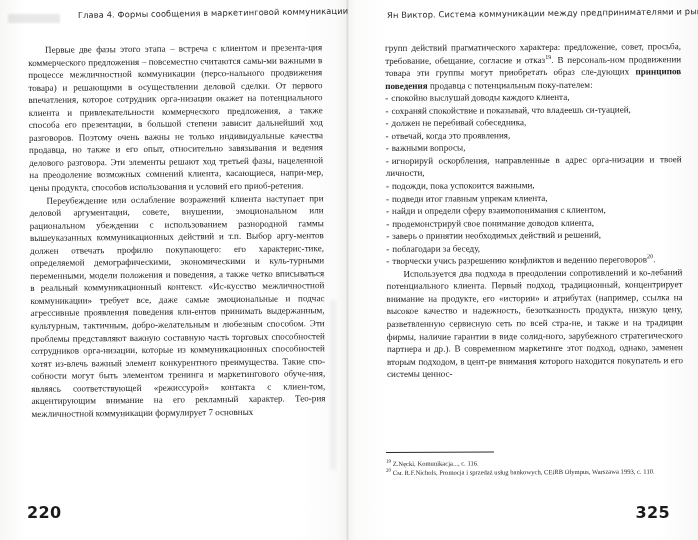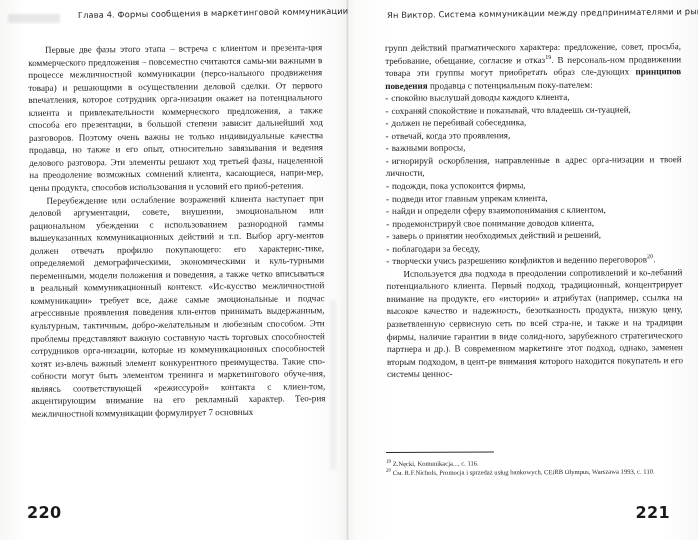--- a/index.html
+++ b/index.html
@@ -182,34 +182,34 @@
 
       <p class="para cont"><span>групп действий прагматического характера: предложение, совет, просьба, требование, обещание, согласие и отказ</span><sup class="fn">19</sup><span>. В персональ-ном продвижении товара эти группы могут приобретать образ сле-дующих </span><b class="bold">принципов поведения</b><span> продавца с потенциальным поку-пателем:</span></p>
 
       <ul class="bullets">
         <li class="ind1"><span class="dash">-</span><span>спокойно выслушай доводы каждого клиента,</span></li>
         <li class="ind1 wrap"><span class="dash">-</span><span>сохраняй спокойствие и показывай, что владеешь си-туацией,</span></li>
         <li class="ind3"><span class="dash">-</span><span>должен не перебивай собеседника,</span></li>
         <li class="ind3"><span class="dash">-</span><span>отвечай, когда это проявления,</span></li>
         <li class="ind3"><span class="dash">-</span><span>важными вопросы,</span></li>
         <li class="ind3 wrap"><span class="dash">-</span><span>игнорируй оскорбления, направленные в адрес орга-низации и твоей личности,</span></li>
-        <li class="ind3"><span class="dash">-</span><span>подожди, пока успокоится фирмы,</span></li>
+        <li class="ind3"><span class="dash">-</span><span>подожди, пока успокоится важными,</span></li>
         <li class="ind3"><span class="dash">-</span><span>подведи итог главным упрекам клиента,</span></li>
         <li class="ind2"><span class="dash">-</span><span>найди и определи сферу взаимопонимания с клиентом,</span></li>
         <li class="ind2"><span class="dash">-</span><span>продемонстрируй свое понимание доводов клиента,</span></li>
         <li class="ind2"><span class="dash">-</span><span>заверь о принятии необходимых действий и решений,</span></li>
         <li class="ind2"><span class="dash">-</span><span>поблагодари за беседу,</span></li>
         <li class="ind2 wrap"><span class="dash">-</span><span>творчески учись разрешению конфликтов и ведению переговоров</span><sup class="fn">20</sup><span>.</span></li>
       </ul>
 
       <p class="para">Используется два подхода в преодолении сопротивлений и ко-лебаний потенциального клиента. Первый подход, традиционный, концентрирует внимание на продукте, его «истории» и атрибутах (например, ссылка на высокое качество и надежность, безотказность продукта, низкую цену, разветвленную сервисную сеть по всей стра-не, и также и на традиции фирмы, наличие гарантии в виде солид-ного, зарубежного стратегического партнера и др.). В современном маркетинге этот подход, однако, заменен вторым подходом, в цент-ре внимания которого находится покупатель и его системы ценнос-</p>
     </div>
 
     <div class="foot-rule"></div>
 
     <div class="footnotes">
       <p class="fnote"><sup>19</sup> <span>Z.Nęcki, Komunikacja..., c. 116.</span></p>
       <p class="fnote"><sup>20</sup> <span>См. R.F.Nichols, Promocja i sprzedaż usług bankowych, CEiRB Olympus, Warszawa 1993, c. 110.</span></p>
     </div>
 
-    <div class="folio">221</div>
+    <div class="folio">325</div>
   </div>
 </div>
 
 </body></html>

